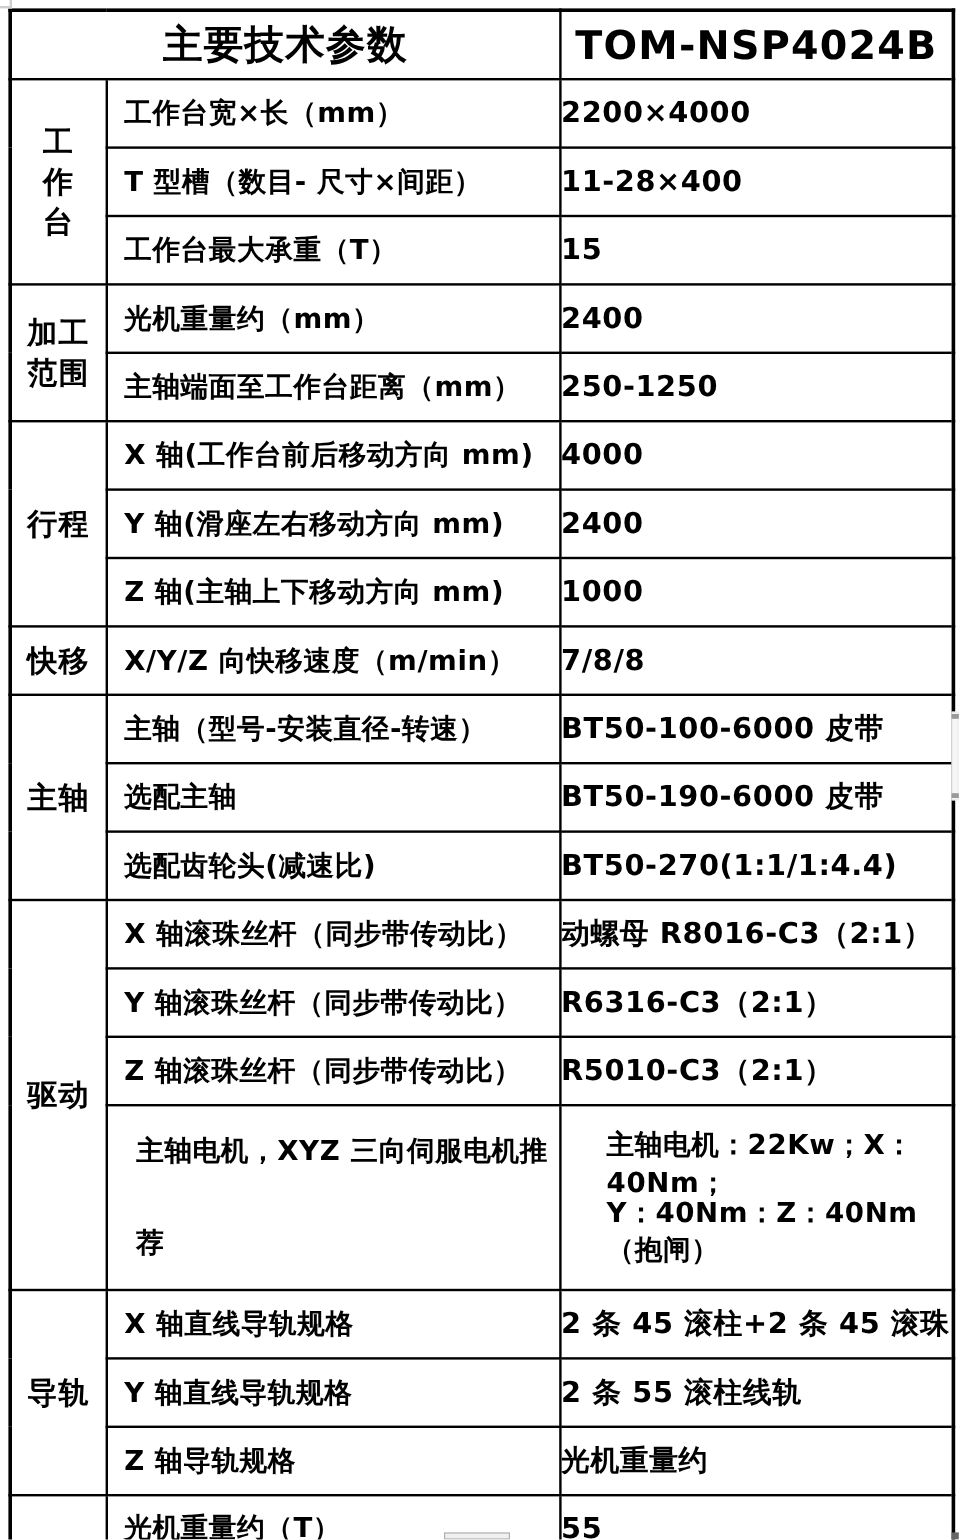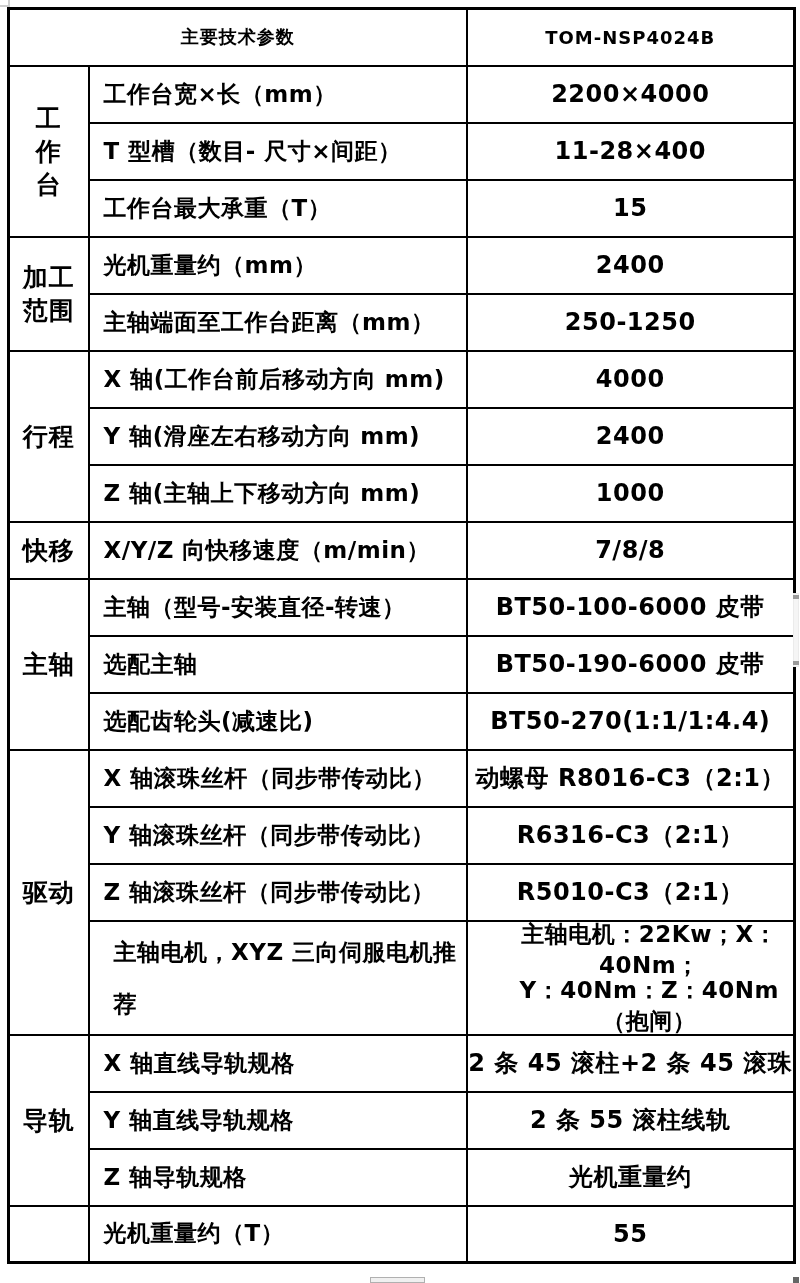--- a/index.html
+++ b/index.html
@@ -42,21 +42,21 @@
     font-weight: bold;
     vertical-align: middle;
     overflow: hidden;
   }
   tr.r-normal { height: 57px; }
   tr.r-header { height: 57px; }
   tr.r-tall   { height: 114px; }
 
   th.h-param, th.h-model {
     text-align: center;
-    font-size: 18px;
+    font-size: 33px;
     letter-spacing: 1px;
   }
   td.group-cell {
     text-align: center;
     font-size: 25px;
     letter-spacing: 1px;
     height: 100%;
   }
   .group-stack {
     display: flex;
@@ -72,25 +72,25 @@
   }
   td.label-cell {
     font-size: 23px;
     text-align: left;
     padding-left: 14px;
     padding-right: 2px;
     letter-spacing: 0.5px;
   }
   td.value-cell {
     font-size: 24px;
-    text-align: center;
+    text-align: left;
     letter-spacing: 0.5px;
   }
   td.label-tall {
-    line-height: 52px;
+    line-height: 76px;
     padding-left: 24px;
   }
   td.value-tall .vline {
     height: 56px;
     display: flex;
     align-items: center;
     justify-content: center;
     font-size: 23px;
     padding-left: 38px;
   }

